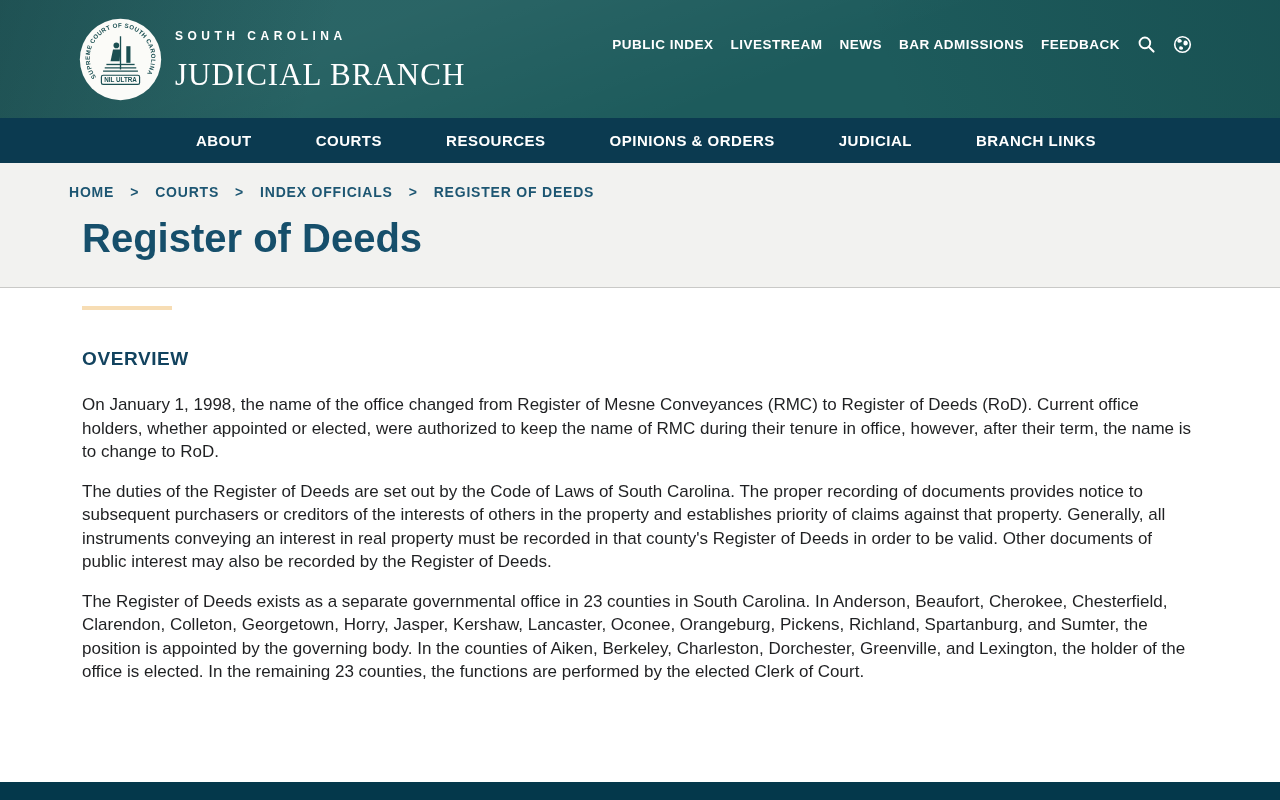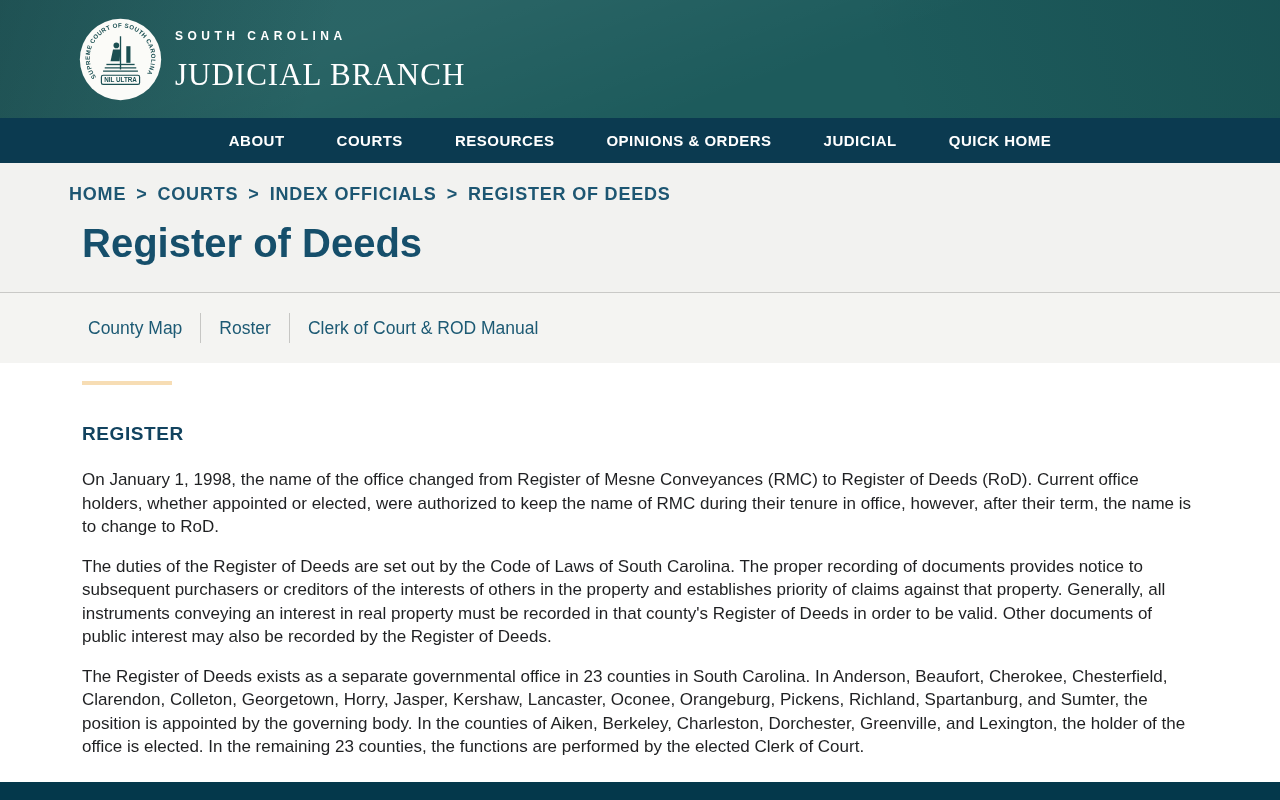--- a/index.html
+++ b/index.html
@@ -44,28 +44,28 @@
   }
   .icon-btn { background: none; border: none; padding: 0; margin: 0; cursor: pointer; display: flex; align-items: center; }
 
   
   .main-nav {
     height: 45px; background: #0b3a50;
     display: flex; justify-content: center; align-items: center; gap: 52px;
   }
   .main-nav a {
     color: #fff; font-size: 15px; font-weight: bold;
-    letter-spacing: .5px; text-decoration: none; white-space: nowrap;
+    letter-spacing: .5px; text-decoration: none; white-space: nowrap; margin-left: 12px;
   }
 
   
   .hero { background: #f2f2f0; border-bottom: 1px solid #c9c9c7; padding-top: 21px; }
   .breadcrumb {
-    padding-left: 69px; display: flex; align-items: center; gap: 10px;
-    font-size: 18px; font-weight: bold; letter-spacing: .8px; color: #1d5672;
+    padding-left: 69px; display: flex; align-items: center; gap: 16px;
+    font-size: 14px; font-weight: bold; letter-spacing: .8px; color: #1d5672;
   }
   .breadcrumb a { color: #1d5672; text-decoration: none; }
   .breadcrumb .crumb-current { color: #1d5672; }
   .page-title {
     margin: 16px 0 0; padding: 0 0 26px 82px;
     font-size: 40px; font-weight: bold; color: #164f6b; letter-spacing: 0;
   }
 
   
   .subnav { background: #f4f4f2; height: 70px; display: flex; align-items: center; padding-left: 88px; }
@@ -115,55 +115,69 @@
 
         <rect x="27" y="69" width="46" height="11" rx="2" fill="#fbfbf8" stroke="#1b4f52" stroke-width="1.4"></rect>
         <text x="50" y="77.5" text-anchor="middle" font-size="7.6" font-weight="bold" fill="#1b4f52" font-family="Liberation Sans, sans-serif">NIL ULTRA</text>
       </svg>
       <div class="logo-text">
         <div class="l1">SOUTH CAROLINA</div>
         <div class="l2">JUDICIAL BRANCH</div>
       </div>
     </div>
 
+    <nav class="utility-nav">
+      <a href="#">PUBLIC INDEX</a>
+      <a href="#">LIVESTREAM</a>
+      <a href="#">NEWS</a>
+      <a href="#">BAR ADMISSIONS</a>
+      <a href="#">FEEDBACK</a>
+      <button class="icon-btn" aria-label="Search">
+        <svg width="19" height="19" viewBox="0 0 20 20">
+          <circle cx="8.3" cy="8.3" r="5.6" fill="none" stroke="#ffffff" stroke-width="2"></circle>
+          <line x1="12.6" y1="12.6" x2="17.4" y2="17.4" stroke="#ffffff" stroke-width="2.2" stroke-linecap="round"></line>
+        </svg>
+      </button>
+      <button class="icon-btn" aria-label="Language">
+        <svg width="19" height="19" viewBox="0 0 20 20">
+          <circle cx="10" cy="10" r="8.2" fill="none" stroke="#ffffff" stroke-width="1.7"></circle>
+          <path d="M 5,4.5 Q 8,3.5 9,5.5 Q 10,7.5 7.5,8 Q 5,8.5 4.5,6.5 Z" fill="#ffffff"></path>
+          <path d="M 12,6 Q 15,5.5 15.5,8 Q 16,10.5 13.5,11 Q 11,11.5 11,9 Q 11,6.5 12,6 Z" fill="#ffffff"></path>
+          <path d="M 7,12 Q 10,11.5 10.5,13.5 Q 11,15.5 8.5,15.5 Q 6,15.5 6.5,13.5 Z" fill="#ffffff"></path>
+        </svg>
+      </button>
+    </nav>
   </header>
 
   <nav class="main-nav">
     <a href="#">ABOUT</a>
     <a href="#">COURTS</a>
     <a href="#">RESOURCES</a>
     <a href="#">OPINIONS &amp; ORDERS</a>
     <a href="#">JUDICIAL</a>
-    <a href="#">QUICK HOME</a>
+    <a href="#">BRANCH LINKS</a>
   </nav>
 
   <section class="hero">
     <nav class="breadcrumb">
       <a href="#">HOME</a>
       <span class="sep">&gt;</span>
       <a href="#">COURTS</a>
       <span class="sep">&gt;</span>
       <a href="#">INDEX OFFICIALS</a>
       <span class="sep">&gt;</span>
       <span class="crumb-current">REGISTER OF DEEDS</span>
     </nav>
     <h1 class="page-title">Register of Deeds</h1>
   </section>
 
-  <nav class="subnav">
-    <a href="#">County Map</a>
-    <span class="vdiv"></span>
-    <a href="#">Roster</a>
-    <span class="vdiv"></span>
-    <a href="#">Clerk of Court &amp; ROD Manual</a>
-  </nav>
 
   <main class="content">
     <div class="accent-rule"></div>
-    <h2 class="overview-heading">REGISTER</h2>
+    <h2 class="overview-heading">OVERVIEW</h2>
     <p>On January 1, 1998, the name of the office changed from Register of Mesne Conveyances (RMC) to Register of Deeds (RoD). Current office holders, whether appointed or elected, were authorized to keep the name of RMC during their tenure in office, however, after their term, the name is to change to RoD.</p>
     <p>The duties of the Register of Deeds are set out by the Code of Laws of South Carolina. The proper recording of documents provides notice to subsequent purchasers or creditors of the interests of others in the property and establishes priority of claims against that property. Generally, all instruments conveying an interest in real property must be recorded in that county's Register of Deeds in order to be valid. Other documents of public interest may also be recorded by the Register of Deeds.</p>
     <p>The Register of Deeds exists as a separate governmental office in 23 counties in South Carolina. In Anderson, Beaufort, Cherokee, Chesterfield, Clarendon, Colleton, Georgetown, Horry, Jasper, Kershaw, Lancaster, Oconee, Orangeburg, Pickens, Richland, Spartanburg, and Sumter, the position is appointed by the governing body. In the counties of Aiken, Berkeley, Charleston, Dorchester, Greenville, and Lexington, the holder of the office is elected. In the remaining 23 counties, the functions are performed by the elected Clerk of Court.</p>
   </main>
 
   <footer class="footer-strip"></footer>
 
 </div>
 
 </body></html>

